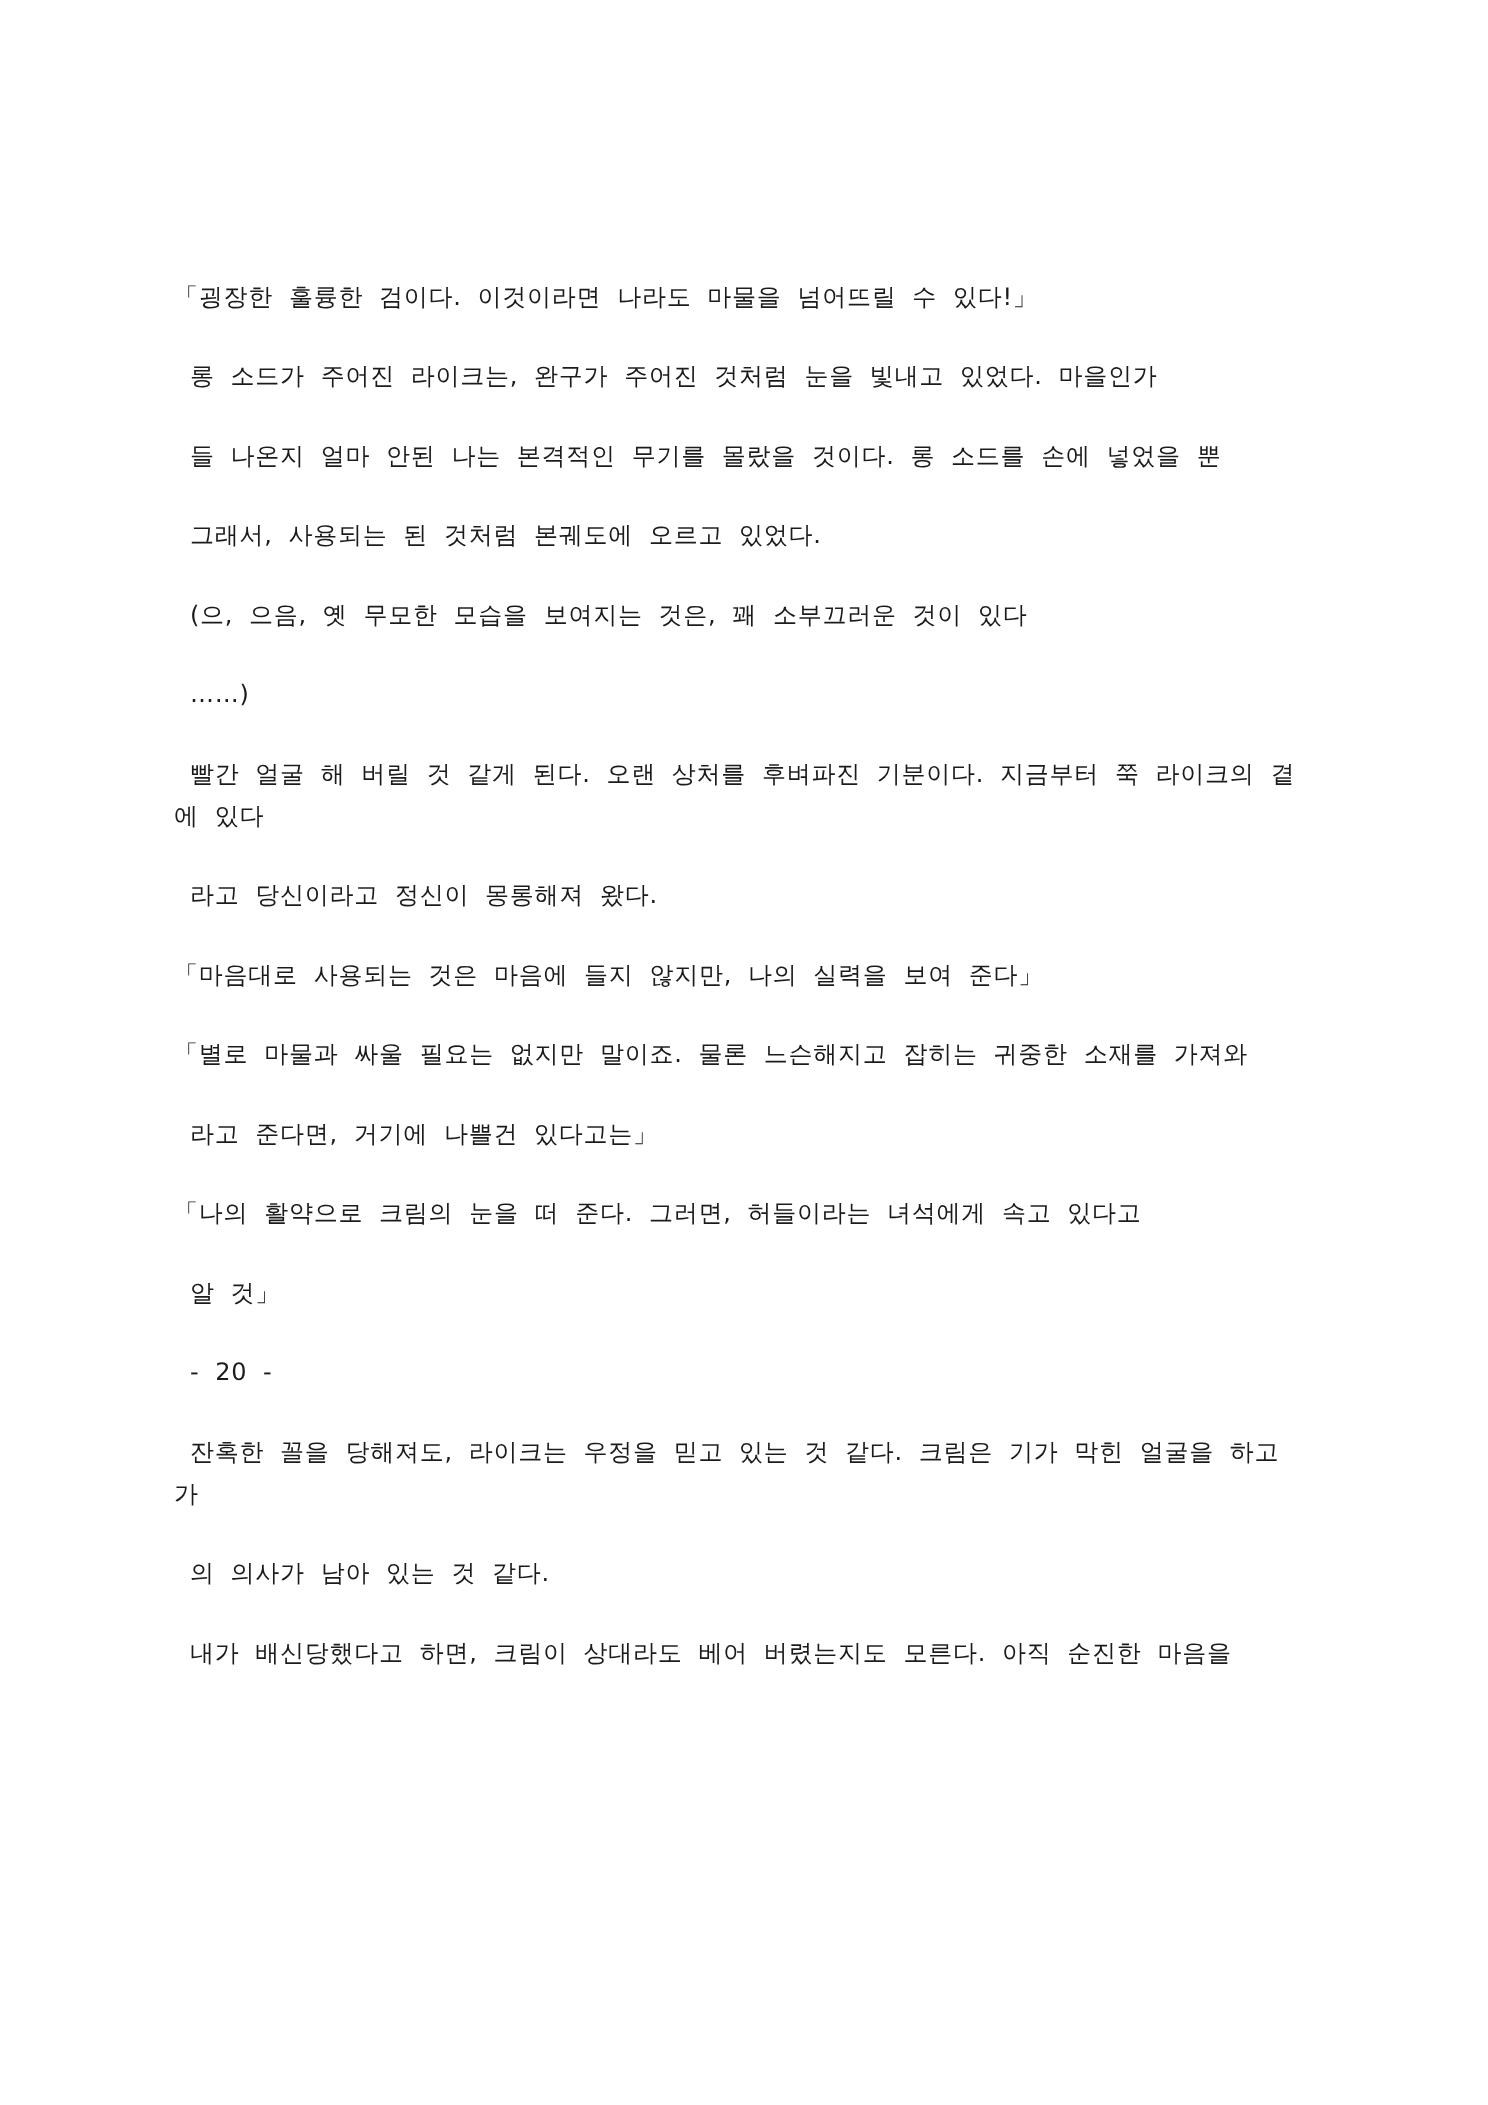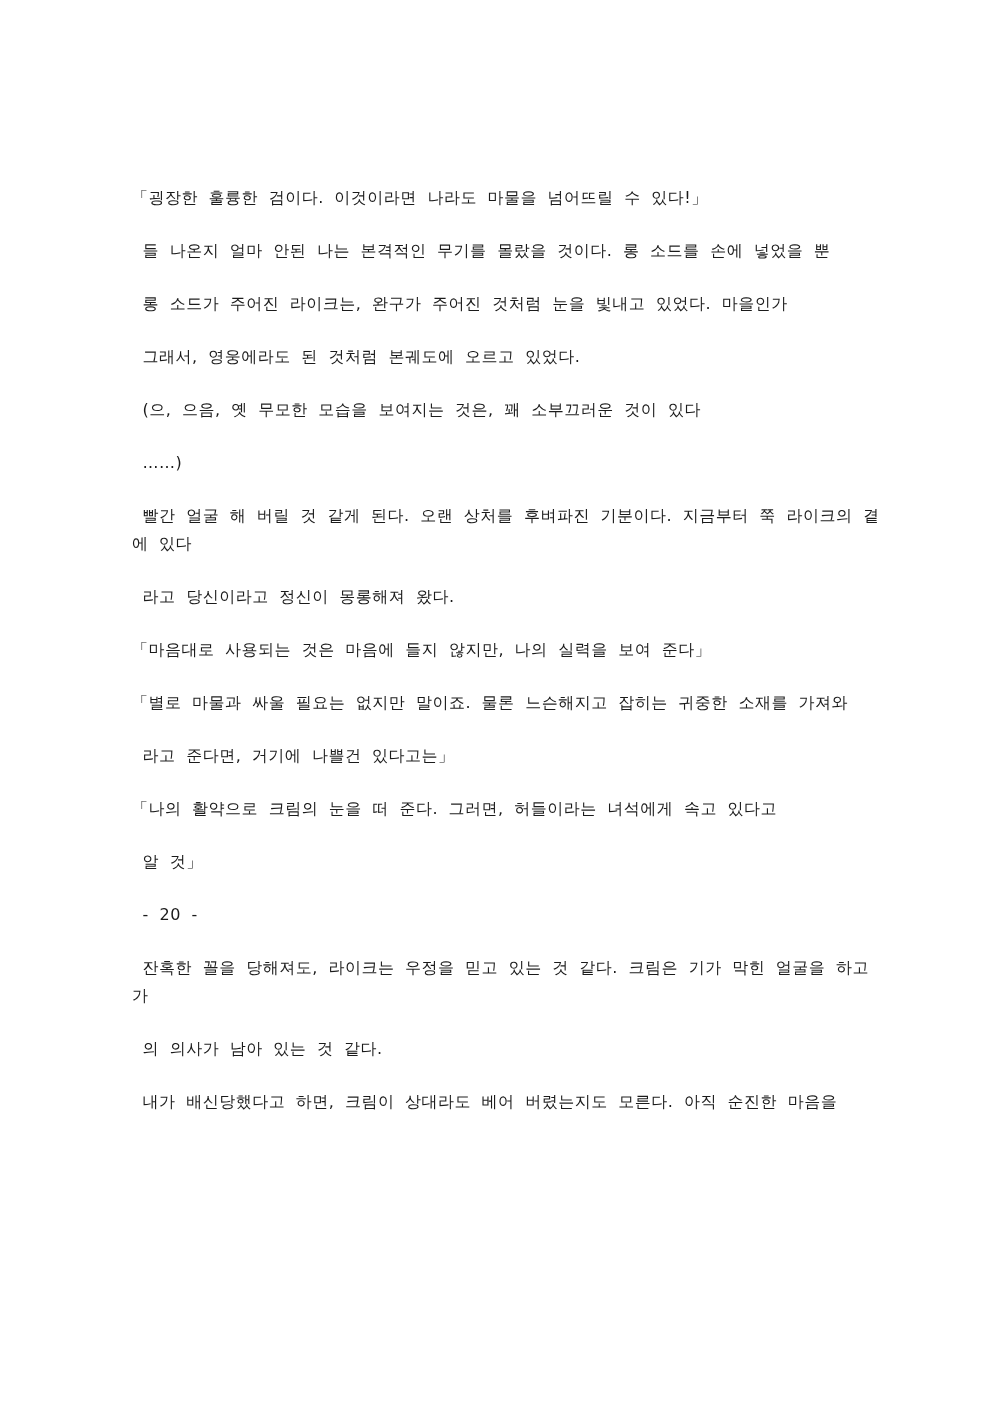--- a/index.html
+++ b/index.html
@@ -9,21 +9,21 @@
   }
   .page {
     position: relative;
     width: 992px;
     height: 1403px;
     background: #ffffff;
     overflow: hidden;
   }
   .content {
     position: absolute;
-    left: 132px;
+    left: 116px;
     top: 184px;
     width: 752px;
   }
   .para {
     margin: 0 0 25px 0;
     font-family: "DejaVu Sans", "Liberation Sans", sans-serif;
     font-size: 16px;
     line-height: 28px;
     color: #1b1b1b;
     white-space: pre-wrap;      
@@ -31,23 +31,23 @@
     letter-spacing: 0.5px;
     text-align: left;
   }
 </style>
 </head>
 <body>
 
 <div class="page">
   <div class="content">
     <div class="para">「굉장한 훌륭한 검이다. 이것이라면 나라도 마물을 넘어뜨릴 수 있다!」</div>
+    <div class="para"> 롱 소드가 주어진 라이크는, 완구가 주어진 것처럼 눈을 빛내고 있었다. 마을인가</div>
     <div class="para"> 들 나온지 얼마 안된 나는 본격적인 무기를 몰랐을 것이다. 롱 소드를 손에 넣었을 뿐</div>
-    <div class="para"> 롱 소드가 주어진 라이크는, 완구가 주어진 것처럼 눈을 빛내고 있었다. 마을인가</div>
-    <div class="para"> 그래서, 영웅에라도 된 것처럼 본궤도에 오르고 있었다.</div>
+    <div class="para"> 그래서, 사용되는 된 것처럼 본궤도에 오르고 있었다.</div>
     <div class="para"> (으, 으음, 옛 무모한 모습을 보여지는 것은, 꽤 소부끄러운 것이 있다</div>
     <div class="para"> ……)</div>
     <div class="para"> 빨간 얼굴 해 버릴 것 같게 된다. 오랜 상처를 후벼파진 기분이다. 지금부터 쭉 라이크의 곁
 에 있다</div>
     <div class="para"> 라고 당신이라고 정신이 몽롱해져 왔다.</div>
     <div class="para">「마음대로 사용되는 것은 마음에 들지 않지만, 나의 실력을 보여 준다」</div>
     <div class="para">「별로 마물과 싸울 필요는 없지만 말이죠. 물론 느슨해지고 잡히는 귀중한 소재를 가져와</div>
     <div class="para"> 라고 준다면, 거기에 나쁠건 있다고는」</div>
     <div class="para">「나의 활약으로 크림의 눈을 떠 준다. 그러면, 허들이라는 녀석에게 속고 있다고</div>
     <div class="para"> 알 것」</div>

